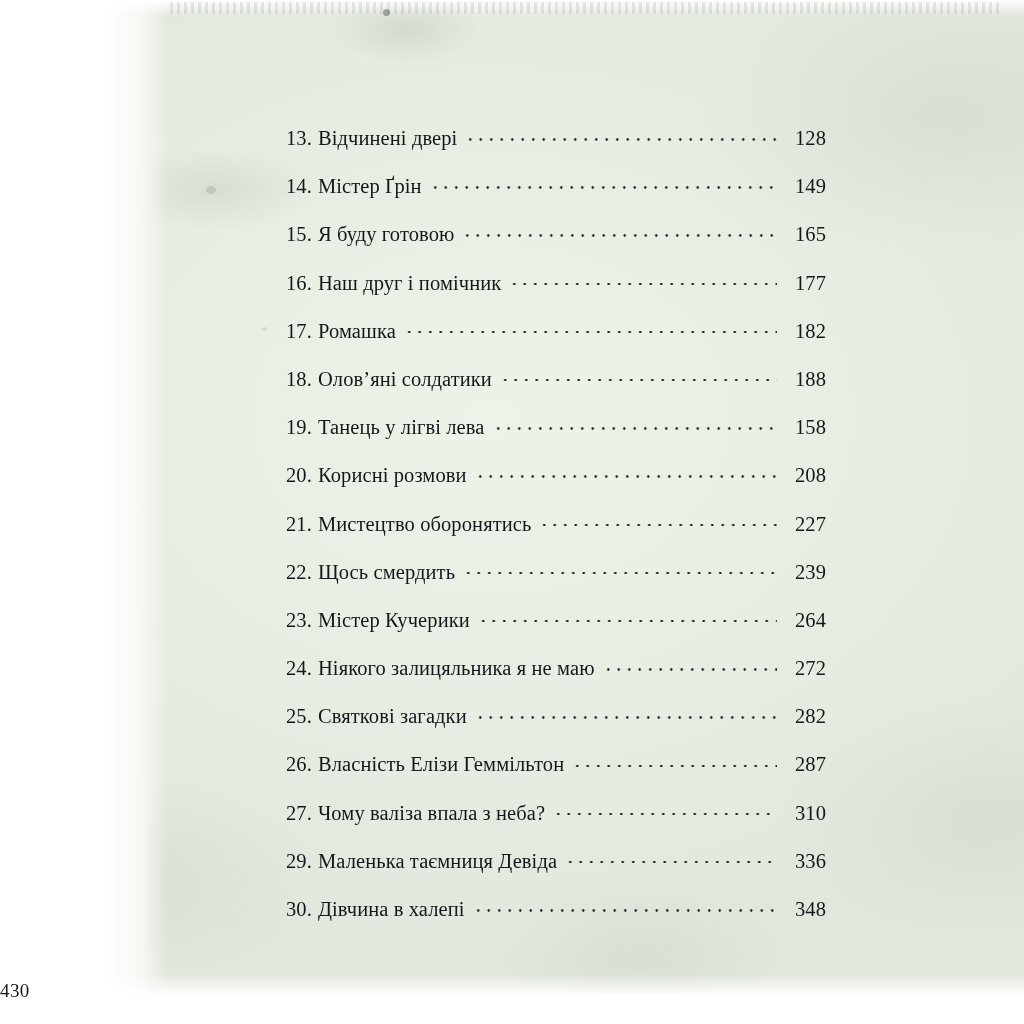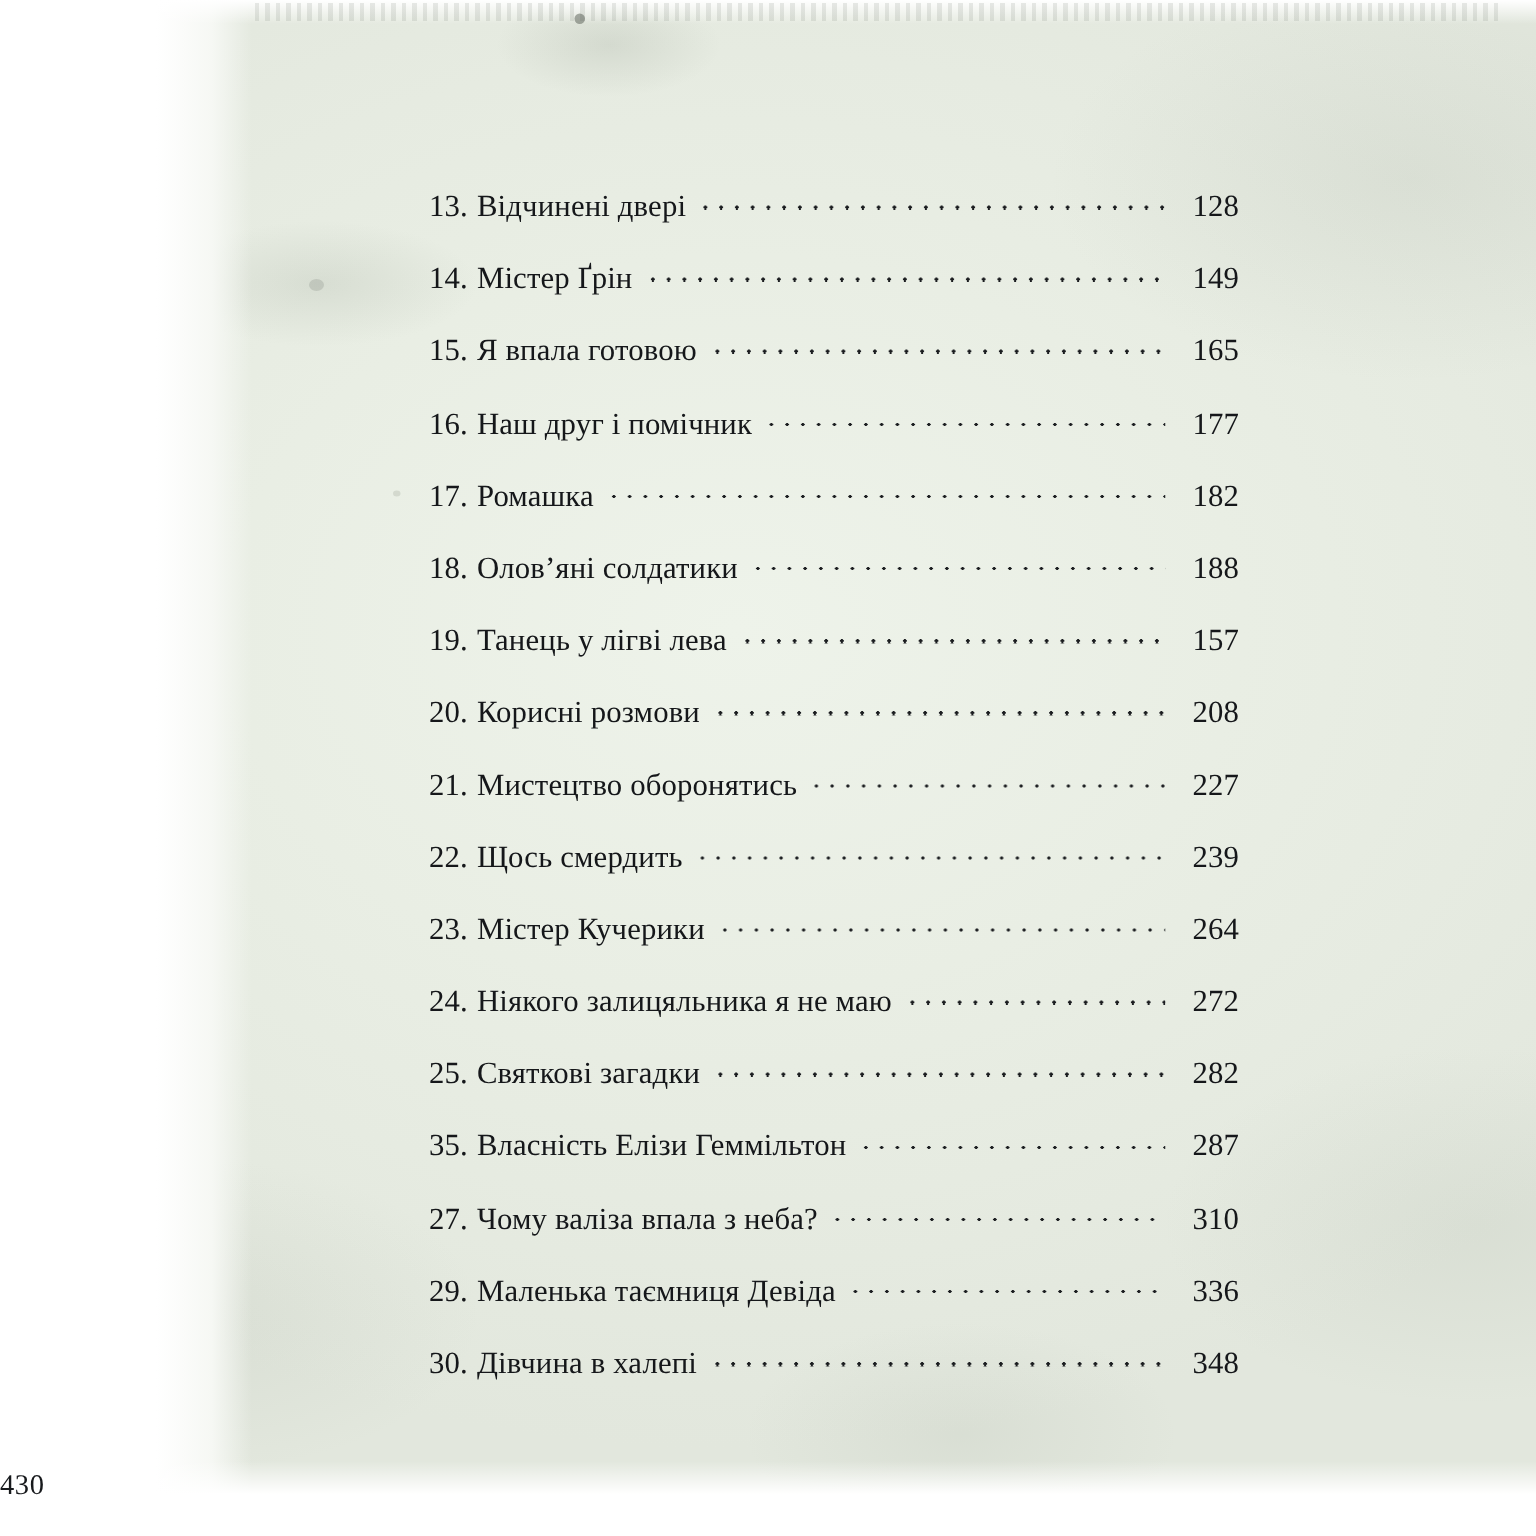--- a/index.html
+++ b/index.html
@@ -166,21 +166,21 @@
         <span class="toc-page">128</span>
       </div>
       <div class="toc-row">
         <span class="toc-num">14.</span>
         <span class="toc-title">Містер Ґрін</span>
         <span class="toc-leader"></span>
         <span class="toc-page">149</span>
       </div>
       <div class="toc-row">
         <span class="toc-num">15.</span>
-        <span class="toc-title">Я впала готовою</span>
+        <span class="toc-title">Я буду готовою</span>
         <span class="toc-leader"></span>
         <span class="toc-page">165</span>
       </div>
       <div class="toc-row">
         <span class="toc-num">16.</span>
         <span class="toc-title">Наш друг і помічник</span>
         <span class="toc-leader"></span>
         <span class="toc-page">177</span>
       </div>
       <div class="toc-row">
@@ -192,21 +192,21 @@
       <div class="toc-row">
         <span class="toc-num">18.</span>
         <span class="toc-title">Олов’яні солдатики</span>
         <span class="toc-leader"></span>
         <span class="toc-page">188</span>
       </div>
       <div class="toc-row">
         <span class="toc-num">19.</span>
         <span class="toc-title">Танець у лігві лева</span>
         <span class="toc-leader"></span>
-        <span class="toc-page">157</span>
+        <span class="toc-page">158</span>
       </div>
       <div class="toc-row">
         <span class="toc-num">20.</span>
         <span class="toc-title">Корисні розмови</span>
         <span class="toc-leader"></span>
         <span class="toc-page">208</span>
       </div>
       <div class="toc-row">
         <span class="toc-num">21.</span>
         <span class="toc-title">Мистецтво оборонятись</span>
@@ -231,21 +231,21 @@
         <span class="toc-leader"></span>
         <span class="toc-page">272</span>
       </div>
       <div class="toc-row">
         <span class="toc-num">25.</span>
         <span class="toc-title">Святкові загадки</span>
         <span class="toc-leader"></span>
         <span class="toc-page">282</span>
       </div>
       <div class="toc-row">
-        <span class="toc-num">35.</span>
+        <span class="toc-num">26.</span>
         <span class="toc-title">Власність Елізи Геммільтон</span>
         <span class="toc-leader"></span>
         <span class="toc-page">287</span>
       </div>
       <div class="toc-row">
         <span class="toc-num">27.</span>
         <span class="toc-title">Чому валіза впала з неба?</span>
         <span class="toc-leader"></span>
         <span class="toc-page">310</span>
       </div>

